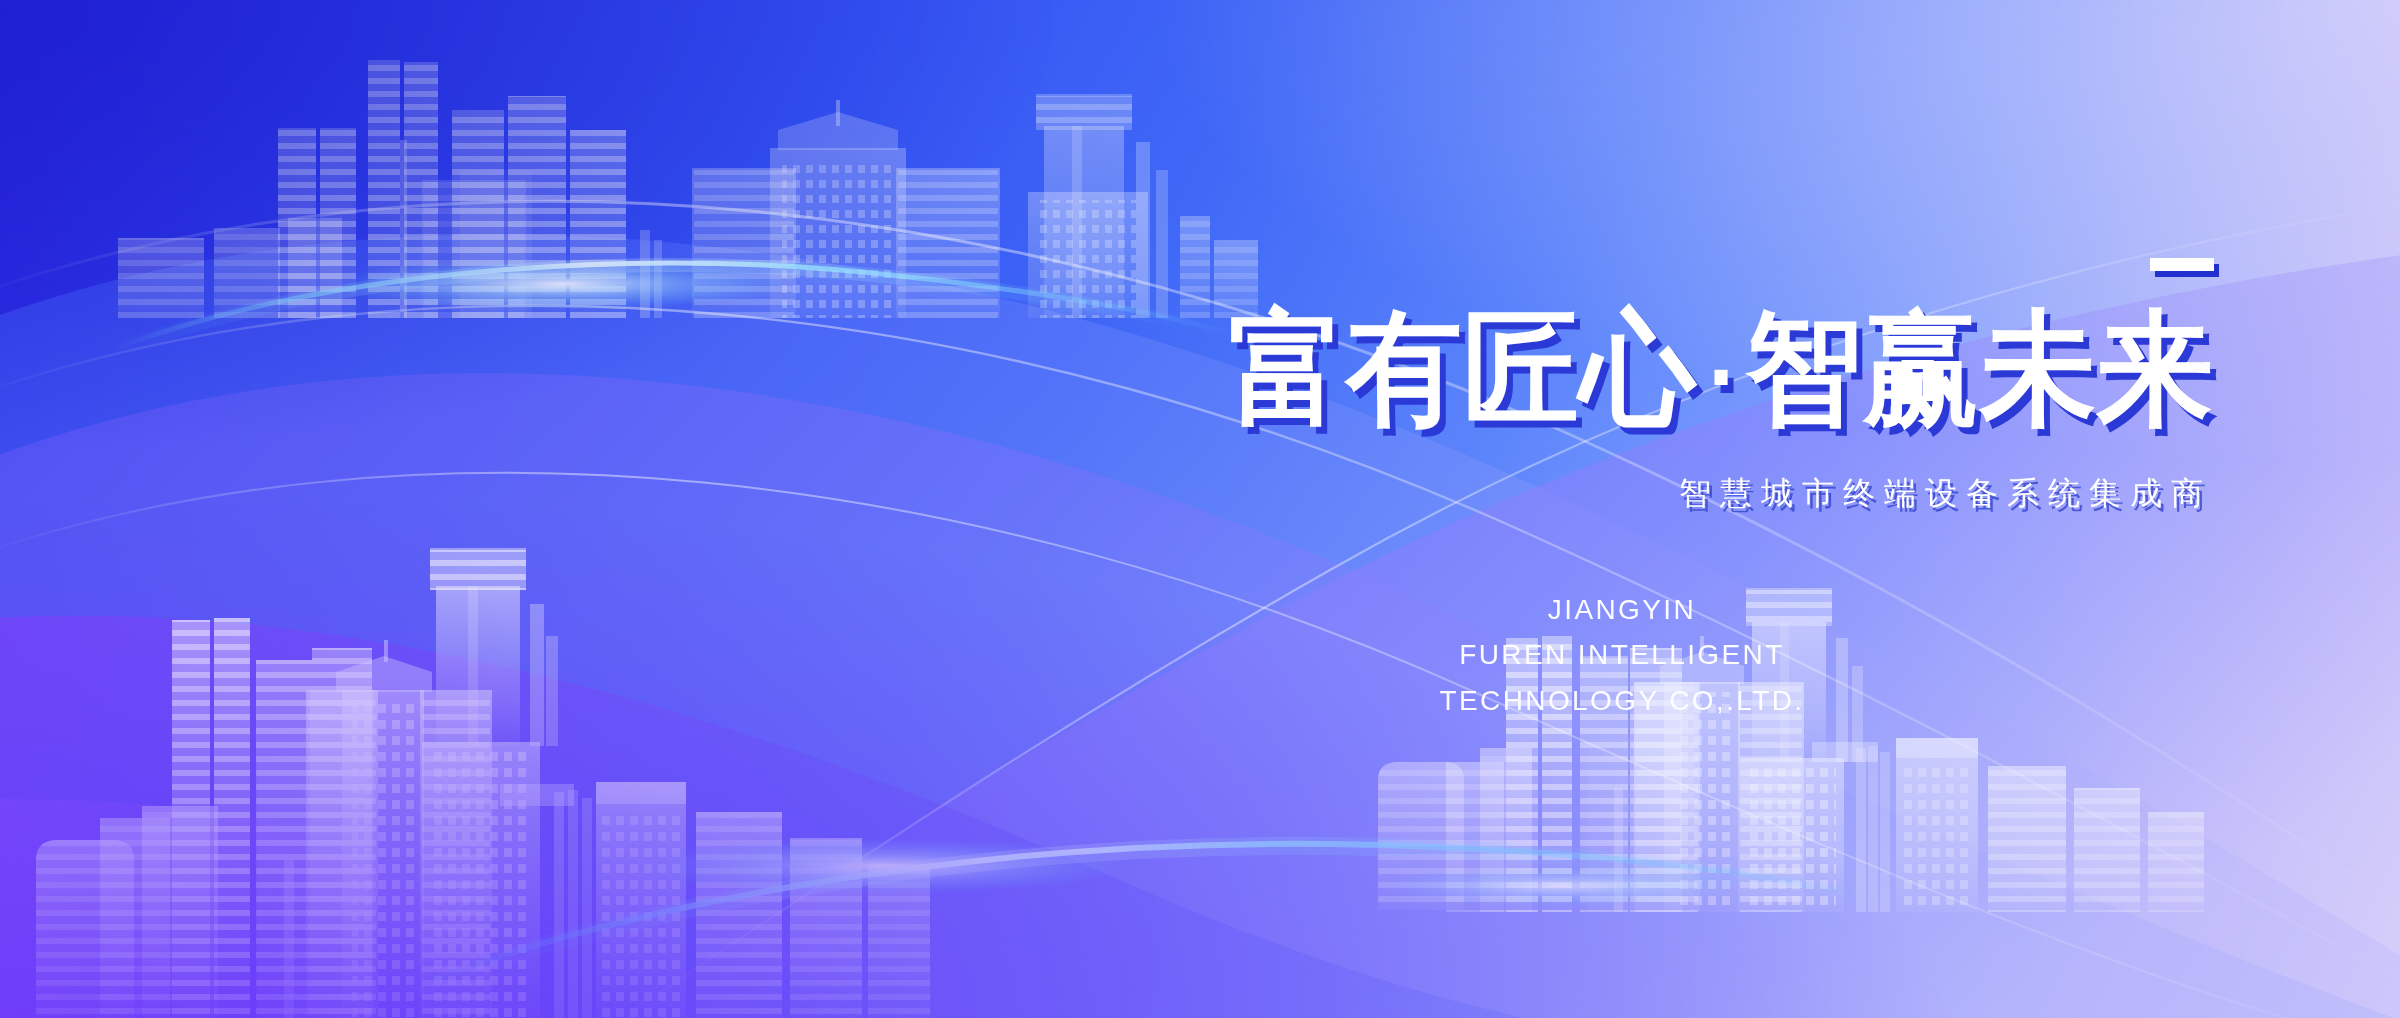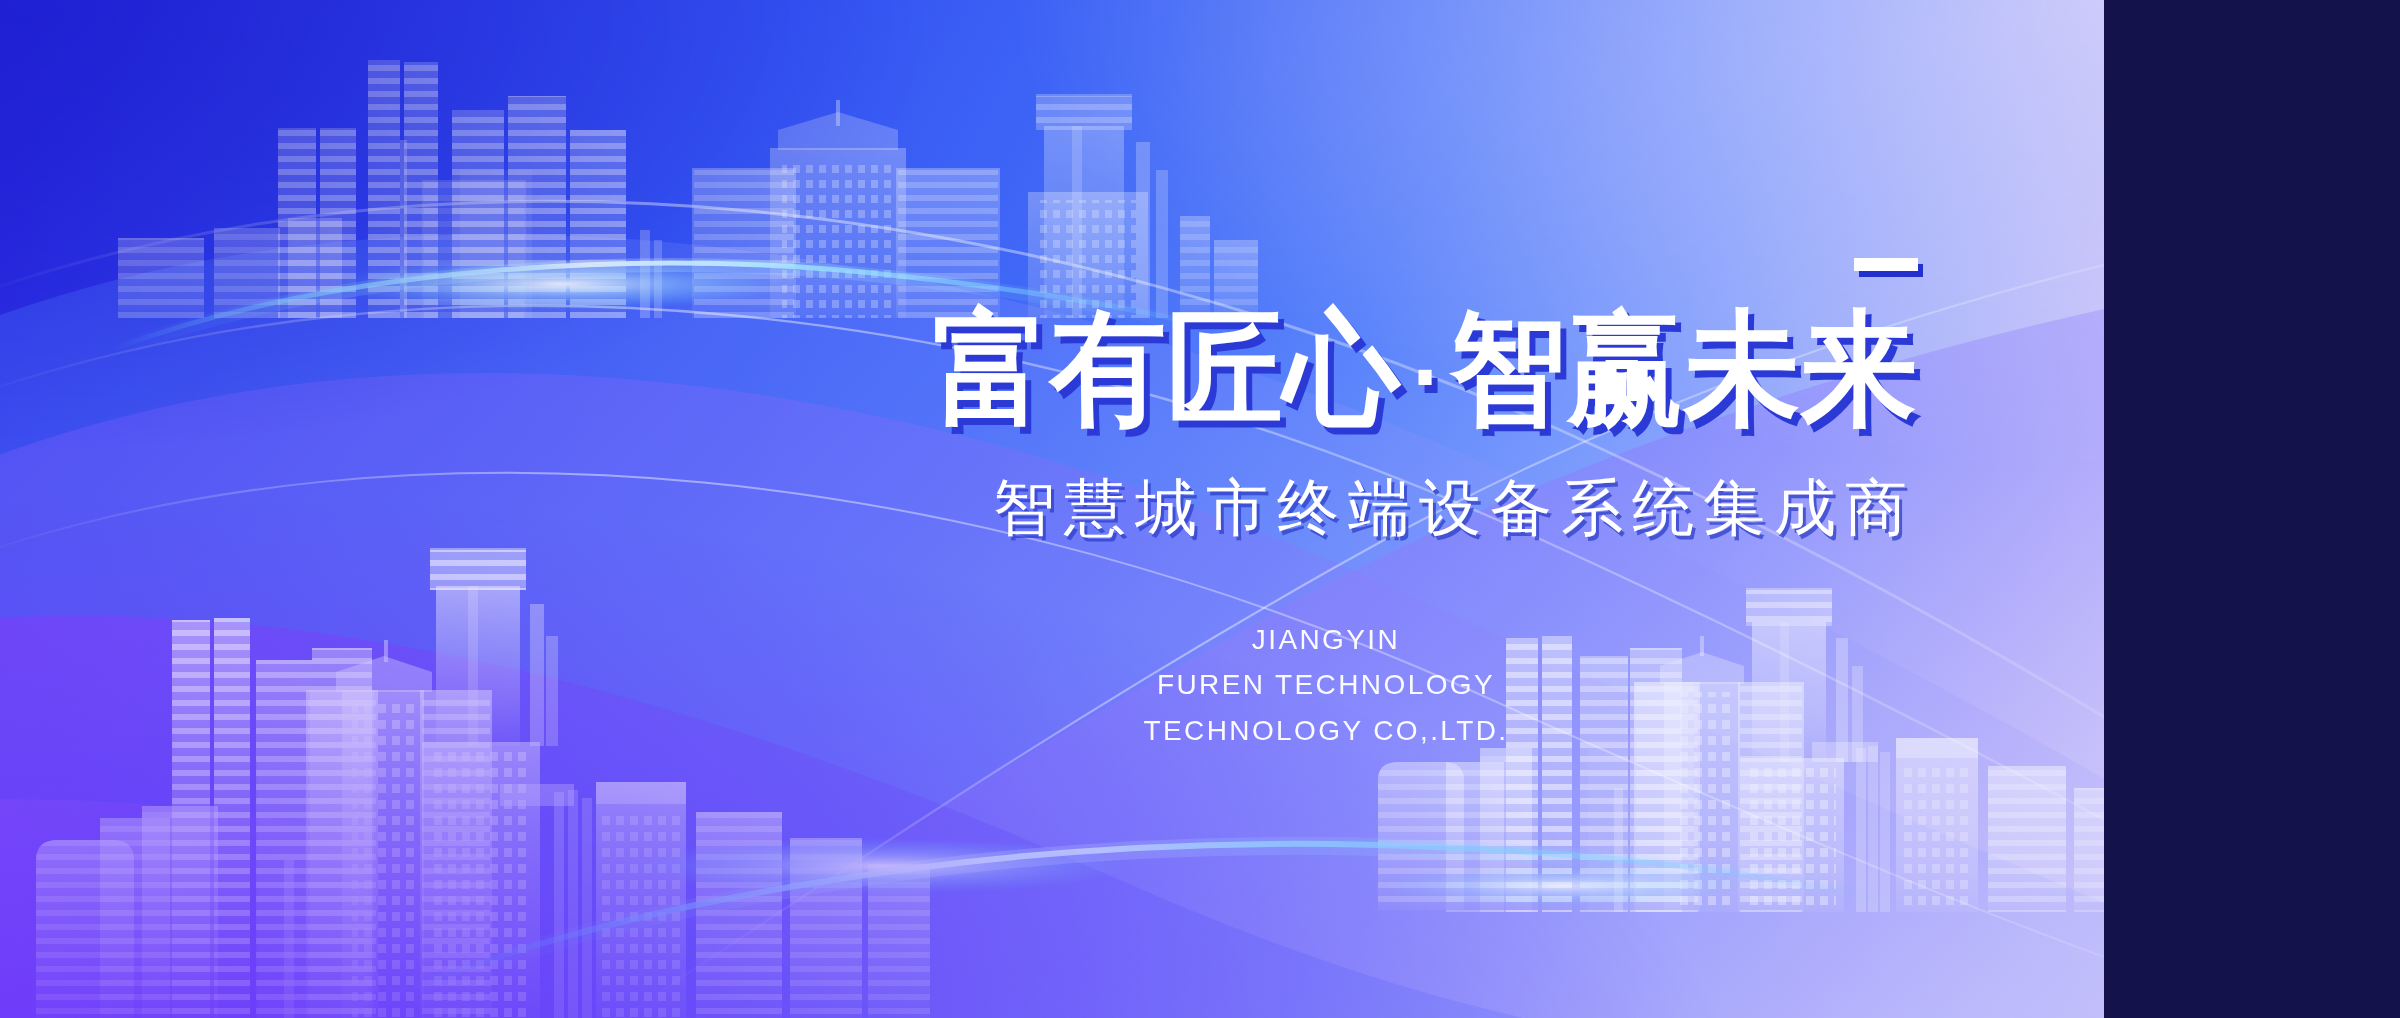--- a/index.html
+++ b/index.html
@@ -1,21 +1,21 @@
 <!DOCTYPE html>
 <html><head>
 <meta charset="utf-8">
 <title>Banner</title>
 <style>
   html,body{margin:0;padding:0;background:#14124a;}
   body{font-family:"Liberation Sans","DejaVu Sans",sans-serif;}
 
   .stage{
     position:relative;
-    width:2104px;
+    width:2400px;
     height:1018px;
     overflow:hidden;
     
     background:
       linear-gradient(118deg,
         #2a1fe0 0%,
         #2f3ae8 14%,
         #3452f2 30%,
         #4068f7 44%,
         #5a83fb 58%,
@@ -63,21 +63,21 @@
     white-space:nowrap;
     text-shadow:6px 7px 0 #2b3ad6;
     font-family:"DejaVu Sans","Liberation Sans",sans-serif;
     margin:0;
     transform:scaleY(1.08);
     transform-origin:right bottom;
   }
   .headline .dot{font-size:74px;vertical-align:middle;padding:0 10px;}
   .subtitle{
     margin:46px 0 14px 0;
-    font-size:62px;
+    font-size:32px;
     line-height:1;
     color:#ffffff;
     letter-spacing:9px;
     white-space:nowrap;
     text-shadow:3px 4px 0 rgba(46,63,200,.75);
     font-family:"DejaVu Sans","Liberation Sans",sans-serif;
     padding-right:2px;
   }
   .company{
     margin-top:78px;
@@ -422,19 +422,19 @@
   <div class="textwrap">
 
     <span class="tick"></span>
 
     <h1 class="headline"><span>富有匠心</span><span class="dot">·</span><span>智赢未来</span></h1>
 
     <div class="subtitle">智慧城市终端设备系统集成商</div>
 
     <div class="company">
       <div>JIANGYIN</div>
-      <div>FUREN TECHNOLOGY</div>
+      <div>FUREN INTELLIGENT</div>
       <div>TECHNOLOGY CO,.LTD.</div>
     </div>
 
   </div>
 
 </div>
 
 </body></html>

